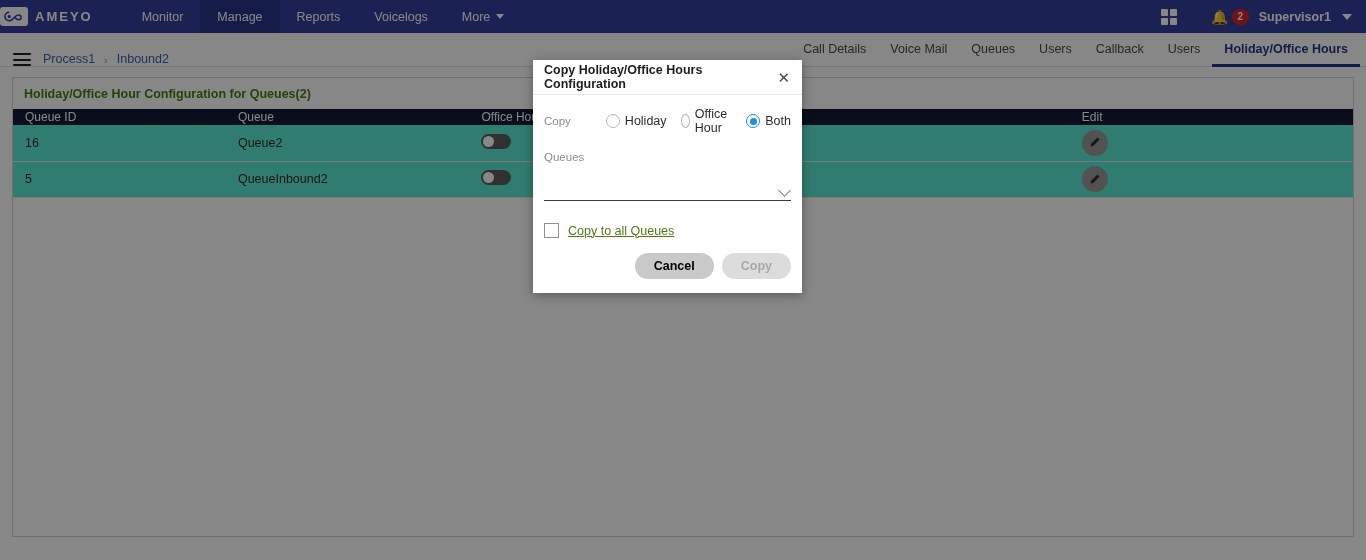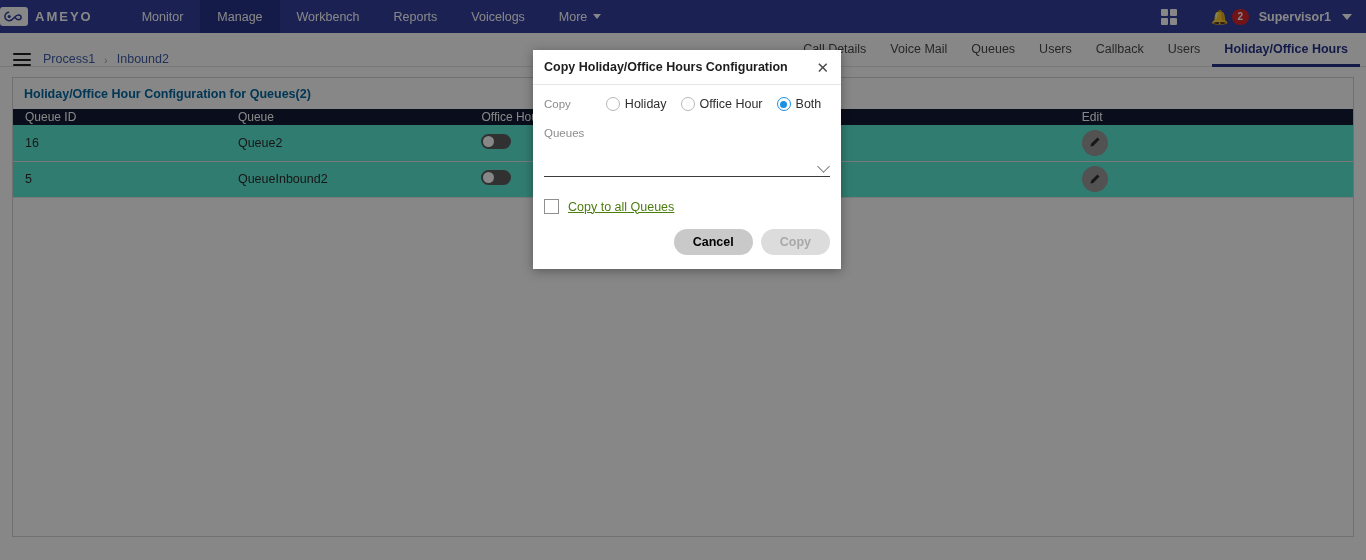--- a/index.html
+++ b/index.html
@@ -96,21 +96,21 @@
   .subtab.active { color: #28348a; font-weight: 700; border-bottom-color: #28348a; }
 
   
   .content { padding: 10px 12px 0 12px; }
   .panel {
     border: 1px solid #d4d4d4; background: #ffffff;
     height: 460px; overflow: hidden;
   }
   .panel-title {
     height: 31px; display: flex; align-items: center;
-    padding: 0 11px; font-size: 12.5px; font-weight: 700; color: #0369a1;
+    padding: 0 11px; font-size: 12.5px; font-weight: 700; color: #4d7c0f;
     background: #ffffff;
   }
   table.qtable { width: 100%; border-collapse: collapse; table-layout: fixed; }
   table.qtable thead th {
     background: #131a33; color: #ffffff; font-size: 12px; font-weight: 400;
     text-align: left; height: 16px; padding: 0 0 0 12px;
   }
   table.qtable tbody td {
     height: 36px; font-size: 12.5px; color: #2d2d2d;
     padding: 0 0 0 12px; border-bottom: 1px solid #e4e4e4;
@@ -136,22 +136,22 @@
   }
 
   
   #overlay {
     position: absolute; inset: 0; background: rgba(0,0,0,0.47);
     z-index: 40;
   }
 
   
   #modal {
-    position: absolute; left: 533px; top: 50px;
-    width: 308px; background: #ffffff; z-index: 50;
+    position: absolute; left: 533px; top: 60px;
+    width: 269px; background: #ffffff; z-index: 50;
     box-shadow: 0 2px 10px rgba(0,0,0,0.35);
   }
   .modal-head {
     height: 35px; display: flex; align-items: center;
     padding: 0 10px 0 11px; border-bottom: 1px solid #e6e6e6;
   }
   .modal-title { font-size: 12.5px; font-weight: 700; color: #1d1d1d; flex: 1; }
   .modal-close {
     font-size: 15px; color: #4a4a4a; cursor: pointer; line-height: 1;
     padding: 2px 2px; background: none; border: none;
@@ -218,23 +218,20 @@
       </span>
       <span class="logo-text">AMEYO</span>
     </div>
 
     <div class="nav-items">
       <div class="nav-item">
           <span>Monitor</span>
         </div>
       <div class="nav-item active">
           <span>Manage</span>
-        </div>
-      <div class="nav-item">
-          <span>Workbench</span>
         </div>
       <div class="nav-item">
           <span>Reports</span>
         </div>
       <div class="nav-item">
           <span>Voicelogs</span>
         </div>
       <div class="nav-item nav-more">
         <span>More</span>
         <span class="chev-sm"></span>

